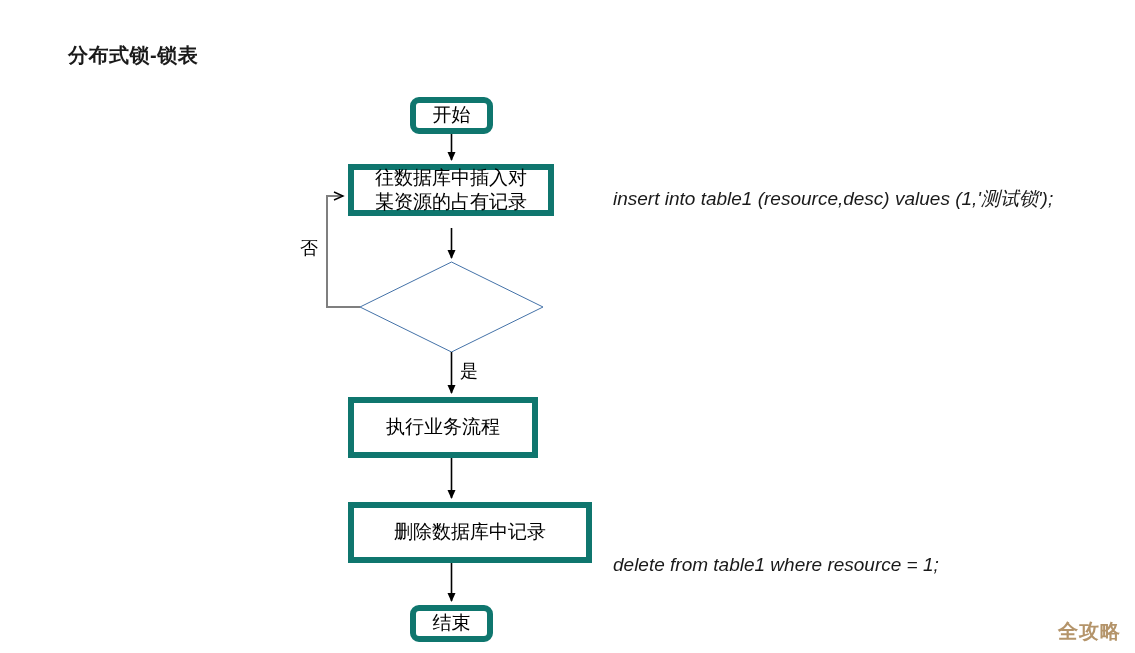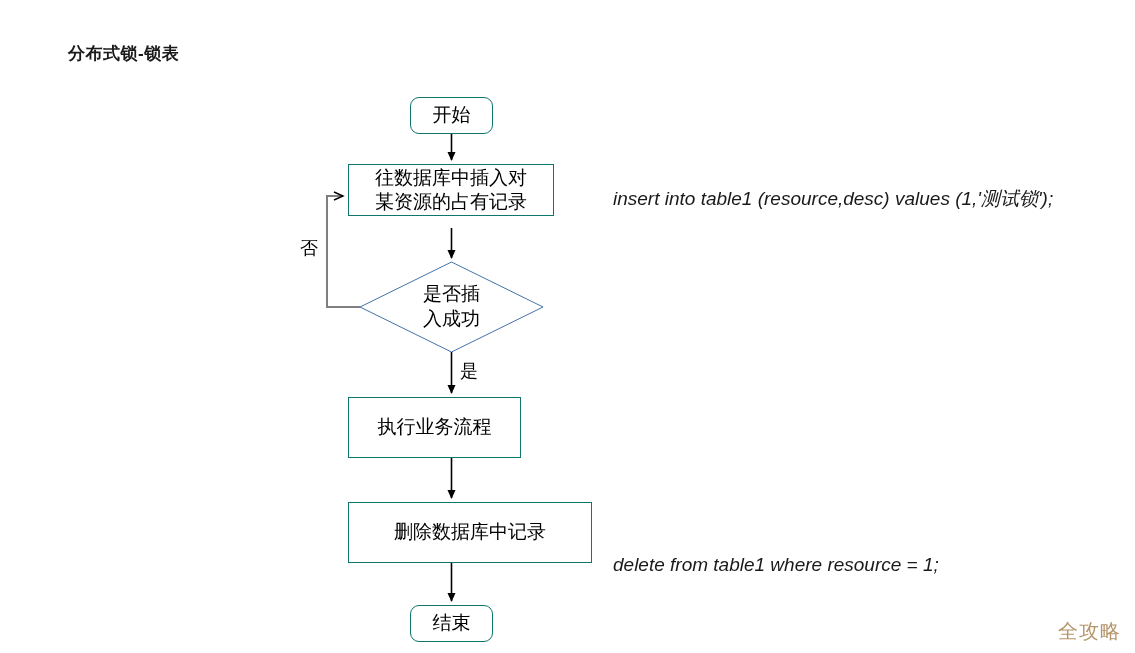--- a/index.html
+++ b/index.html
@@ -13,41 +13,41 @@
     position: relative;
     overflow: hidden;
     font-family: "Liberation Sans", "DejaVu Sans", sans-serif;
     color: #000000;
   }
 
   #page-title {
     position: absolute;
     left: 68px;
     top: 42px;
-    font-size: 17px;
+    font-size: 20px;
     font-weight: bold;
     letter-spacing: 0.5px;
     color: #1a1a1a;
     white-space: nowrap;
   }
 
   
   #flow-canvas {
     position: absolute;
     left: 0;
     top: 0;
     width: 1135px;
     height: 653px;
   }
 
   .node {
     position: absolute;
     box-sizing: border-box;
     background: #ffffff;
-    border: 1px solid #0f766e;
+    border: 6px solid #0f766e;
     display: flex;
     align-items: center;
     justify-content: center;
     text-align: center;
     font-size: 19px;
     line-height: 1.28;
     color: #000000;
     white-space: pre-line;
   }
 
@@ -82,21 +82,21 @@
     color: #1a1a1a;
     white-space: nowrap;
     font-style: italic;
   }
 
   #watermark {
     position: absolute;
     right: 14px;
     bottom: 8px;
     font-size: 20px;
-    font-weight: normal;
+    font-weight: bold;
     color: #b08f63;
     letter-spacing: 1px;
     white-space: nowrap;
     opacity: 0.95;
   }
 </style>
 </head>
 <body>
 
 <div id="page-title">分布式锁-锁表</div>
@@ -126,24 +126,22 @@
     <line x1="451.5" y1="563" x2="451.5" y2="601" stroke="#000000" stroke-width="1.6" marker-end="url(#arrow-black)"></line>
 
     <path d="M360,307 L327,307 L327,196 L343,196" fill="none" stroke="#7f7f7f" stroke-width="2" marker-end="url(#arrow-open)"></path>
   </svg>
 
   <div class="node terminator" id="node-start" style="left: 410px; top: 97px; width: 83px; height: 37px;">开始</div>
 
   <div class="node" id="node-insert" style="left: 348px; top: 164px; width: 206px; height: 52px;">往数据库中插入对
 某资源的占有记录</div>
 
-  <div class="diamond-label" id="node-check" style="left: 360px; top: 262px; width: 183px; height: 90px; border: none; background: transparent;">是否插
-入成功</div>
 
-  <div class="node" id="node-business" style="left: 348px; top: 397px; width: 173px; height: 61px;">执行业务流程</div>
+  <div class="node" id="node-business" style="left: 348px; top: 397px; width: 190px; height: 61px;">执行业务流程</div>
 
   <div class="node" id="node-delete" style="left: 348px; top: 502px; width: 244px; height: 61px;">删除数据库中记录</div>
 
   <div class="node terminator" id="node-end" style="left: 410px; top: 605px; width: 83px; height: 37px;">结束</div>
 
   <div class="edge-label" id="label-no" style="left:300px; top:236px;">否</div>
 
   <div class="edge-label" id="label-yes" style="left:460px; top:359px;">是</div>
 
   <div class="annotation" id="annotation-insert" style="left:613px; top:186px;">insert into table1 (resource,desc) values (1,'测试锁');</div>

